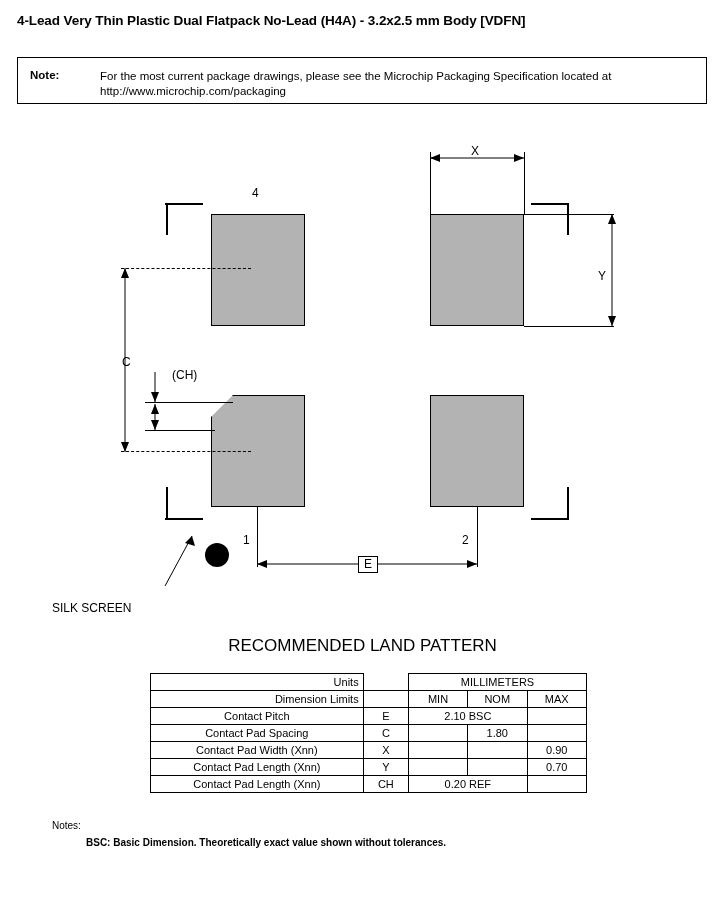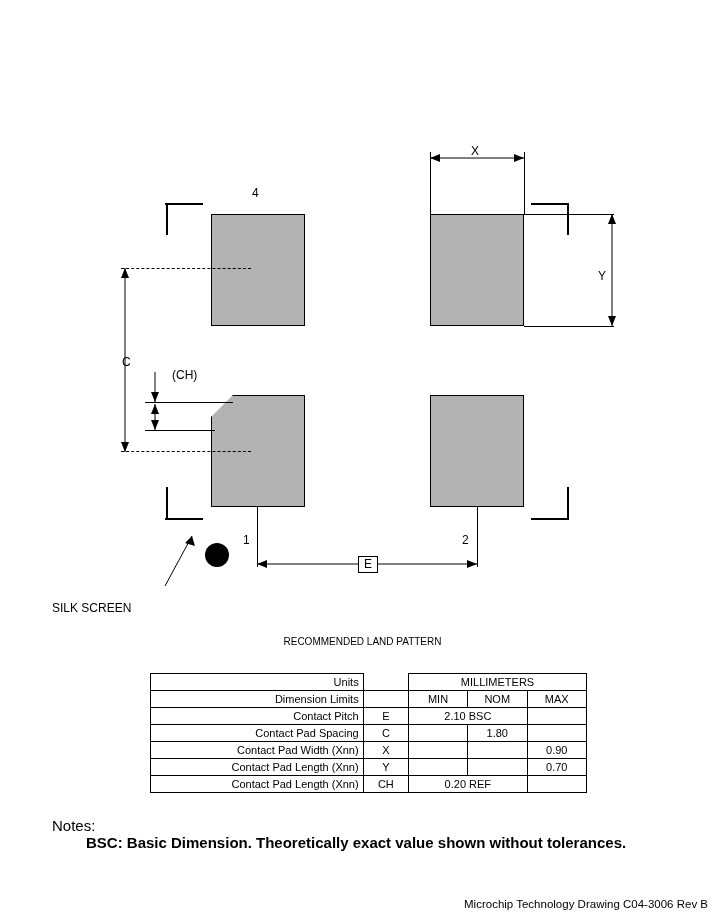--- a/index.html
+++ b/index.html
@@ -119,66 +119,71 @@
     line-height: 12px;
   }
 
   
   .lp-title {
     position: absolute;
     left: 0;
     top: 636px;
     width: 725px;
     text-align: center;
-    font-size: 10px;
+    font-size: 17px;
   }
   table.dims {
     position: absolute;
     left: 150px;
     top: 673px;
     width: 437px;
     border-collapse: collapse;
     font-size: 11px;
   }
   table.dims td {
     border: 1px solid #000;
     padding: 1px 4px;
     height: 14px;
     line-height: 14px;
   }
-  .c-desc { width: 230px; text-align: right; }
+  .c-desc { width: 230px; text-align: center; }
   .c-sym  { width: 40px;  text-align: center; }
   .c-num  { width: 55px;  text-align: center; }
   .right  { text-align: right; margin-left: 12px; }
   .center { text-align: center; }
   .hdr-blank { border-top: 1px solid #fff !important; border-left: 1px solid #fff !important; }
 
   
   .notes {
     position: absolute;
     left: 52px;
     top: 818px;
-    font-size: 15px;
+    font-size: 10px;
     line-height: 16.5px;
   }
   .notes .n-item { position: relative; }
   .notes .indent { padding-left: 34px; font-weight: bold; }
   .footer {
     position: absolute;
     right: 17px;
     top: 898px;
     font-size: 11.5px;
   }
 </style>
 </head>
 <body>
 
 <div class="page">
 
-
+  <div class="title">4-Lead Very Thin Plastic Dual Flatpack No-Lead (H4A) - 3.2x2.5 mm Body [VDFN]</div>
+
+  <div class="note-box">
+    <div class="note-label">Note:</div>
+    <div class="note-text">For the most current package drawings, please see the Microchip Packaging Specification located at http://www.microchip.com/packaging</div>
+  </div>
 
   <div class="drawing">
 
     <div class="pad" style="left:211px; top:104px; width:94px; height:112px;"></div>
     <div class="lbl" style="left:252px; top:76px;">4</div>
 
     <div class="dash-h" style="left:121px; top:158px; width:130px;"></div>
 
     <div class="pad-chamfer" style="left:211px; top:285px; width:94px; height:112px;"></div>
     <div class="dash-h" style="left:121px; top:341px; width:130px;"></div>
@@ -308,15 +313,14 @@
         <td class="c-num center"></td>
       </tr>
     </tbody>
   </table>
 
   <div class="notes">
     <div>Notes:</div>
     <div class="indent">BSC: Basic Dimension. Theoretically exact value shown without tolerances.</div>
   </div>
 
-  <div class="footer">Microchip Technology Drawing  C04-3006 Rev B</div>
 
 </div>
 
 </body></html>

